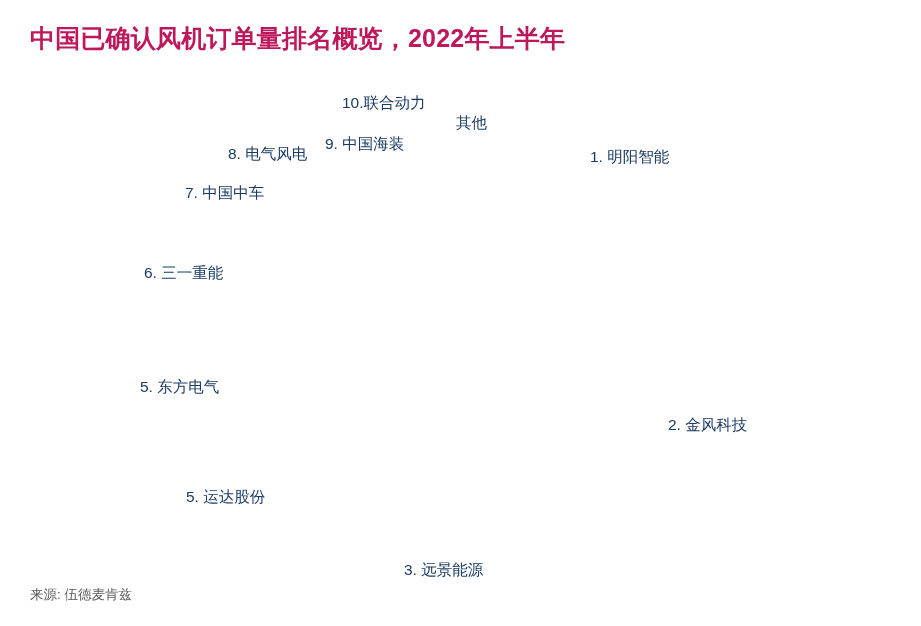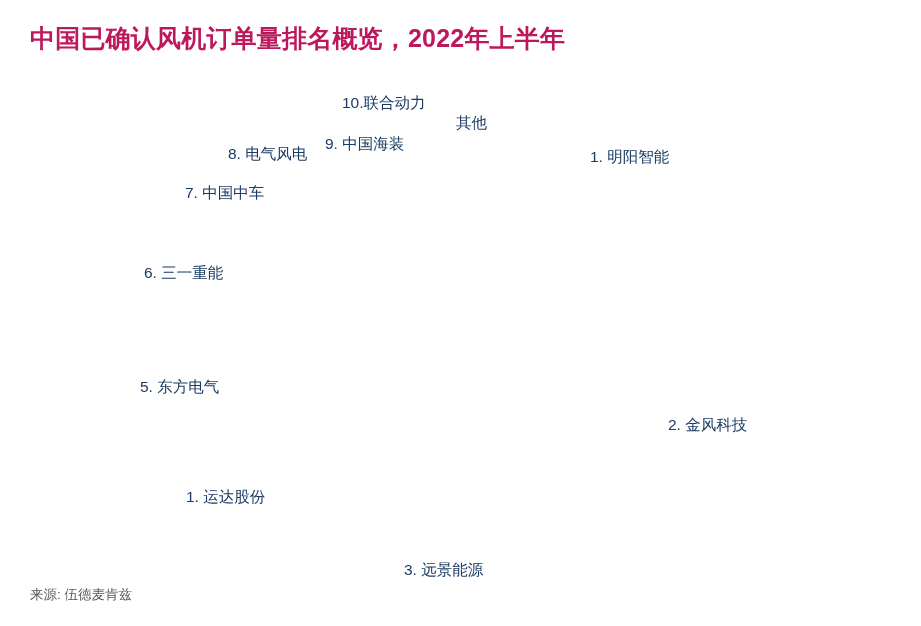--- a/index.html
+++ b/index.html
@@ -74,21 +74,21 @@
 <body>
 
 <div id="title">中国已确认风机订单量排名概览，2022年上半年</div>
 
 <div id="chart-area">
 
 
   <div class="lbl" style="left:590px; top:92px;">1. 明阳智能</div>
   <div class="lbl" style="left:668px; top:360px;">2. 金风科技</div>
   <div class="lbl" style="left:404px; top:505px;">3. 远景能源</div>
-  <div class="lbl" style="left:186px; top:432px;">1. 运达股份</div>
+  <div class="lbl" style="left:186px; top:432px;">5. 运达股份</div>
   <div class="lbl" style="left:140px; top:322px;">5. 东方电气</div>
   <div class="lbl" style="left:144px; top:208px;">6. 三一重能</div>
   <div class="lbl" style="left:185px; top:128px;">7. 中国中车</div>
   <div class="lbl" style="left:228px; top:89px;">8. 电气风电</div>
   <div class="lbl" style="left:281px; top:79px;margin-left:44px;">9. 中国海装</div>
   <div class="lbl" style="left:342px; top:38px;">10.联合动力</div>
   <div class="lbl" style="left:456px; top:58px;">其他</div>
 
 </div>
 

